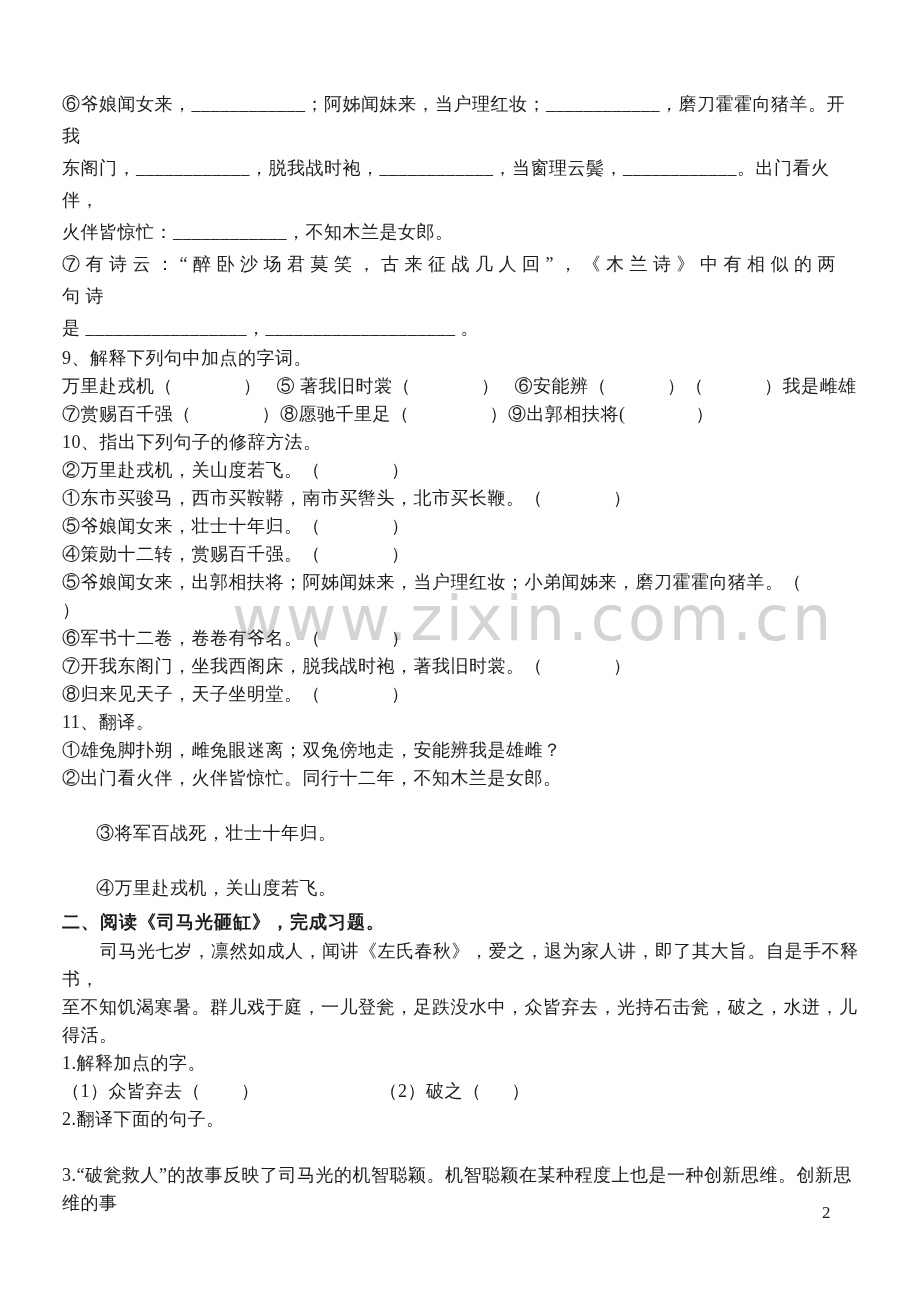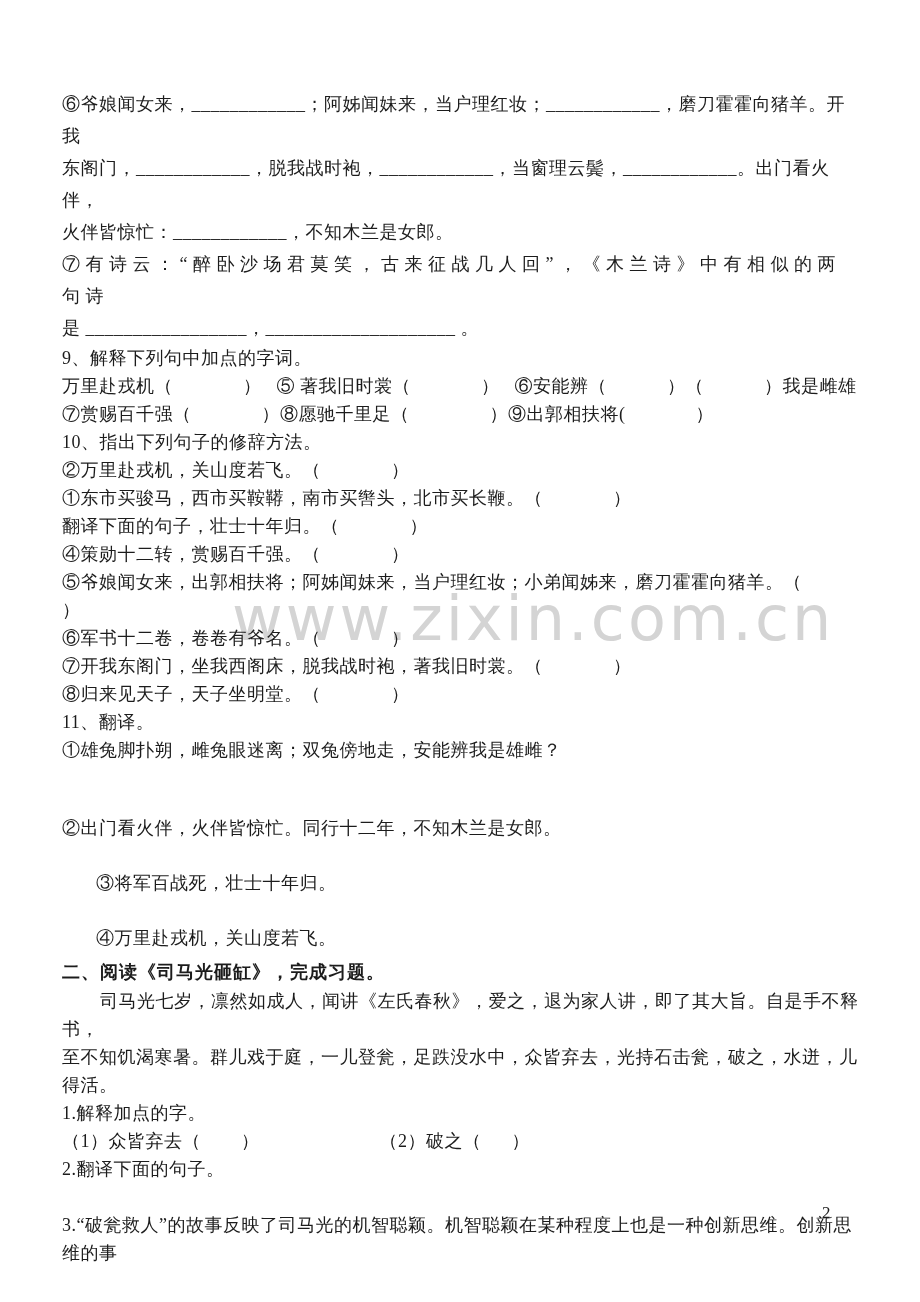--- a/index.html
+++ b/index.html
@@ -44,21 +44,21 @@
   .lh32 { line-height: 32px; }
   .spread { letter-spacing: 5.5px; }
   .heading {
     line-height: 30px;
     font-weight: bold;
     font-family: "Liberation Sans", "DejaVu Sans", sans-serif;
     letter-spacing: 1px;
   }
   .indent-lg { text-indent: 38px; }
   .indent-sm { text-indent: 30px; }
-  .gap50 { margin-top: 50px; }
+  .gap50 { }
   .gap28 { margin-top: 28px; }
   .gap27 { margin-top: 27px; margin-left: 34px; }
   .gap22 { margin-top: 5px; }
   .line-right {
     position: absolute;
     right: -16px;
     top: 0;
   }
   .page-number {
     position: absolute;
@@ -79,21 +79,21 @@
       <div class="line lh32"><span class="line-text">东阁门，____________，脱我战时袍，____________，当窗理云鬓，____________。出门看火伴，</span></div>
       <div class="line lh32"><span class="line-text">火伴皆惊忙：____________，不知木兰是女郎。</span></div>
       <div class="line lh32 spread"><span class="line-text">⑦有诗云：“醉卧沙场君莫笑，古来征战几人回”，《木兰诗》中有相似的两句诗</span></div>
       <div class="line lh32"><span class="line-text">是 _________________，____________________ 。</span></div>
       <div class="line"><span class="line-text">9、解释下列句中加点的字词。</span></div>
       <div class="line"><span class="line-text">万里赴戎机（              ）   ⑤ 著我旧时裳（              ）   ⑥安能辨（            ）（            ）我是雌雄</span></div>
       <div class="line"><span class="line-text">⑦赏赐百千强（              ）⑧愿驰千里足（                ）⑨出郭相扶将(              ）</span></div>
       <div class="line"><span class="line-text">10、指出下列句子的修辞方法。</span></div>
       <div class="line"><span class="line-text">②万里赴戎机，关山度若飞。（              ）</span></div>
       <div class="line"><span class="line-text">①东市买骏马，西市买鞍鞯，南市买辔头，北市买长鞭。（              ）</span></div>
-      <div class="line"><span class="line-text">翻译下面的句子，壮士十年归。（              ）</span></div>
+      <div class="line"><span class="line-text">⑤爷娘闻女来，壮士十年归。（              ）</span></div>
       <div class="line"><span class="line-text">④策勋十二转，赏赐百千强。（              ）</span></div>
       <div class="line"><span class="line-text">⑤爷娘闻女来，出郭相扶将；阿姊闻妹来，当户理红妆；小弟闻姊来，磨刀霍霍向猪羊。（              ）</span></div>
       <div class="line"><span class="line-text">⑥军书十二卷，卷卷有爷名。（              ）</span></div>
       <div class="line"><span class="line-text">⑦开我东阁门，坐我西阁床，脱我战时袍，著我旧时裳。（              ）</span></div>
       <div class="line"><span class="line-text">⑧归来见天子，天子坐明堂。（              ）</span></div>
       <div class="line"><span class="line-text">11、翻译。</span></div>
       <div class="line"><span class="line-text">①雄兔脚扑朔，雌兔眼迷离；双兔傍地走，安能辨我是雄雌？</span></div>
       <div class="line gap50"><span class="line-text">②出门看火伴，火伴皆惊忙。同行十二年，不知木兰是女郎。</span></div>
       <div class="line gap27"><span class="line-text">③将军百战死，壮士十年归。</span></div>
       <div class="line gap27"><span class="line-text">④万里赴戎机，关山度若飞。</span></div>

